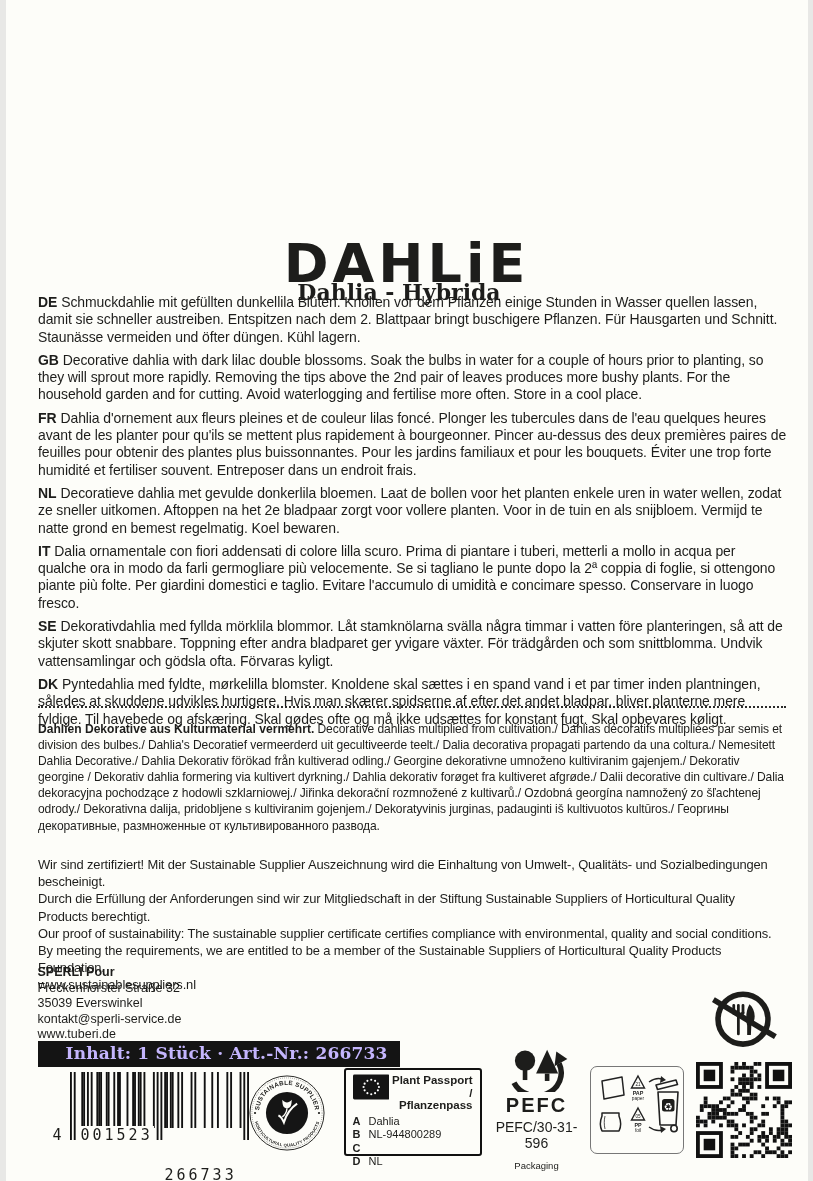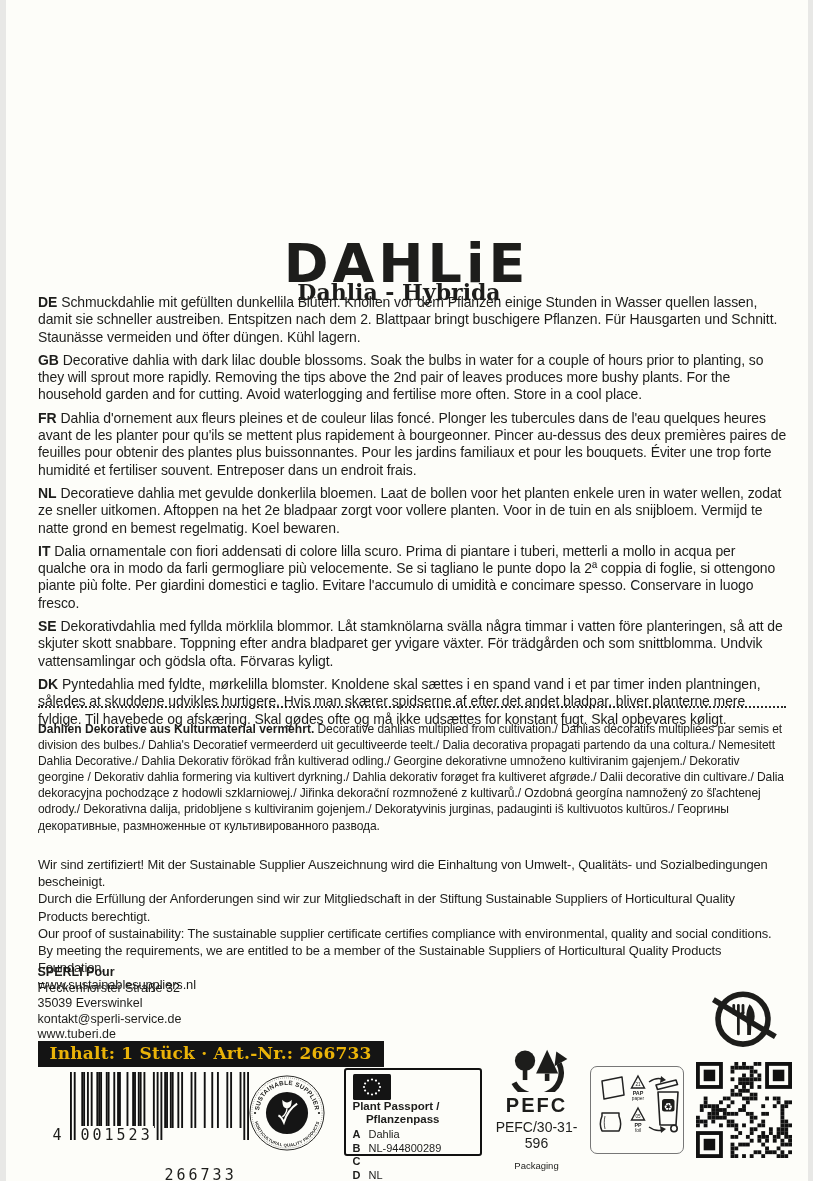--- a/index.html
+++ b/index.html
@@ -24,37 +24,37 @@
   .propagation b{letter-spacing:0;}
 
   .cert{position:absolute;top:856px;left:32px;width:781px;
         transform:scaleX(0.958);transform-origin:0 0;
         font-size:13.5px;line-height:17.2px;letter-spacing:-0.15px;}
 
   .address{position:absolute;top:965px;left:32px;font-style:normal;
            font-size:12.5px;line-height:15.6px;}
   .address .company{font-weight:bold;}
 
-  .content-bar{position:absolute;top:1041px;left:32px;background:#141414;color:#eab308;
+  .content-bar{position:absolute;top:1041px;left:32px;background:#141414;color:#c4b5fd;
                font-family:"DejaVu Serif",serif;font-weight:bold;font-size:17px;
-               padding:2px 12px 4px 12px;letter-spacing:0.2px;}
+               padding:2px 12px 4px 28px;letter-spacing:0.2px;}
 
   .barcode{position:absolute;top:1072px;left:44px;width:200px;height:78px;}
   .barcode svg{position:absolute;left:20px;top:0;}
   .bc-digit{position:absolute;top:54px;font-family:"DejaVu Sans Mono",monospace;
             font-size:15px;background:#fdfdf9;padding:0 1px;}
   .bc-first{left:2px;}
   .bc-g1{left:30px;letter-spacing:3px;text-align:center;}
   .bc-g2{left:114px;letter-spacing:3px;margin-top:40px;}
 
   .seal{position:absolute;top:1074px;left:242px;width:78px;height:78px;}
   .passport{position:absolute;top:1068px;left:338px;width:138px;height:88px;
             border:2px solid #111;border-radius:3px;box-sizing:border-box;
             padding:4px 7px;background:#fdfdf9;}
-  .pp-head{display:flex;justify-content:space-between;align-items:flex-start;margin-bottom:3px;flex-direction:column;}
+  .pp-head{display:flex;justify-content:space-between;align-items:flex-start;margin-bottom:3px;}
   .pp-title{text-align:right;font-weight:bold;font-size:11.5px;line-height:12.5px;}
   .pp-row{font-size:11px;line-height:13.5px;}
   .pp-row b{display:inline-block;width:16px;}
 
   .pefc{position:absolute;top:1046px;left:487px;width:88px;text-align:center;}
   .pefc-name{font-weight:bold;font-size:20px;letter-spacing:2px;margin-top:-2px;}
   .pefc-code{font-size:14px;margin-top:2px;}
   .pefc-pack{font-size:9.5px;margin-top:9px;}
 
   .recycle{position:absolute;top:1066px;left:584px;width:94px;height:88px;

